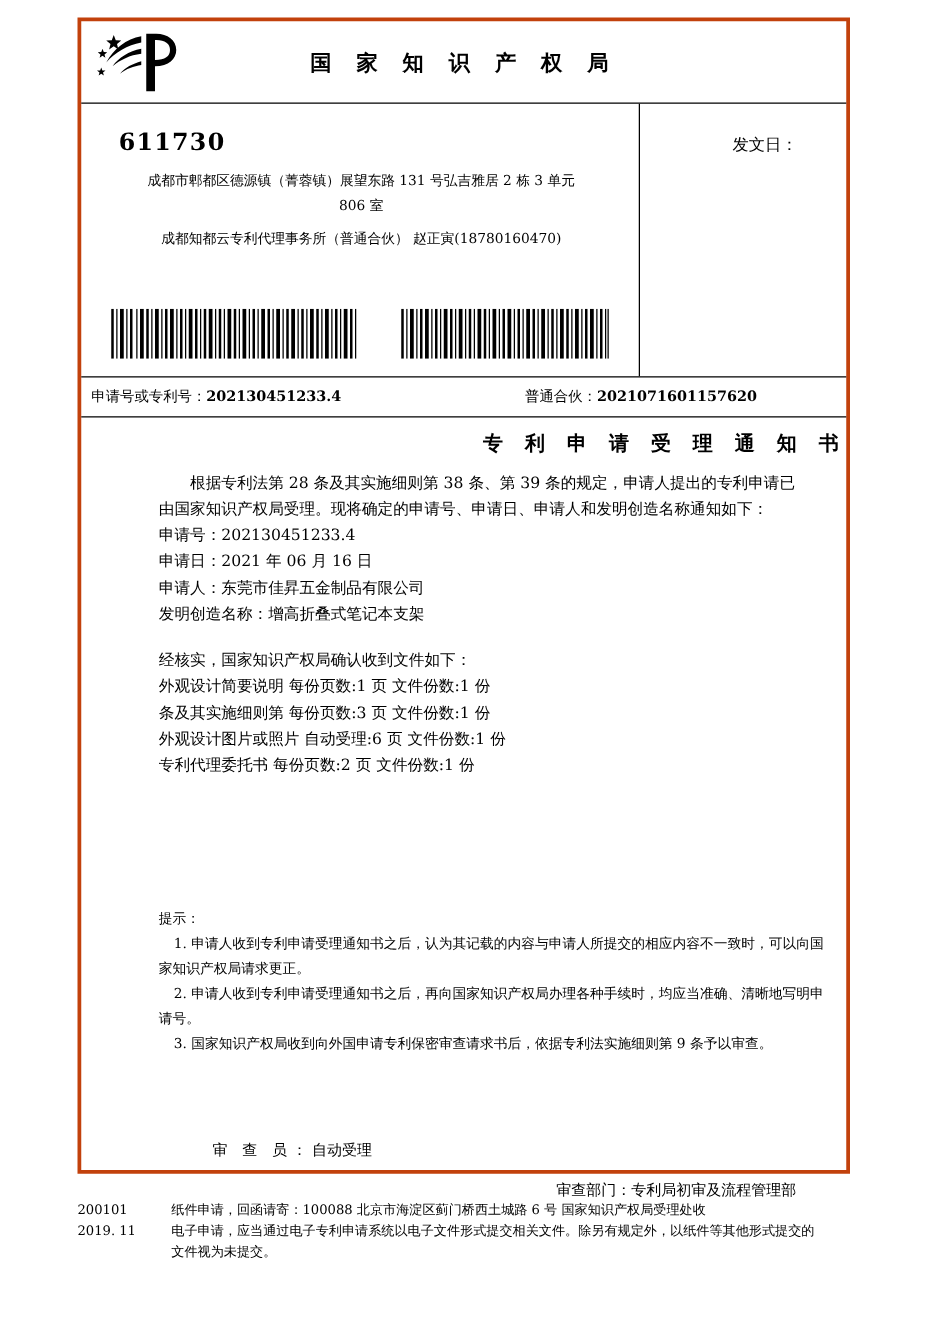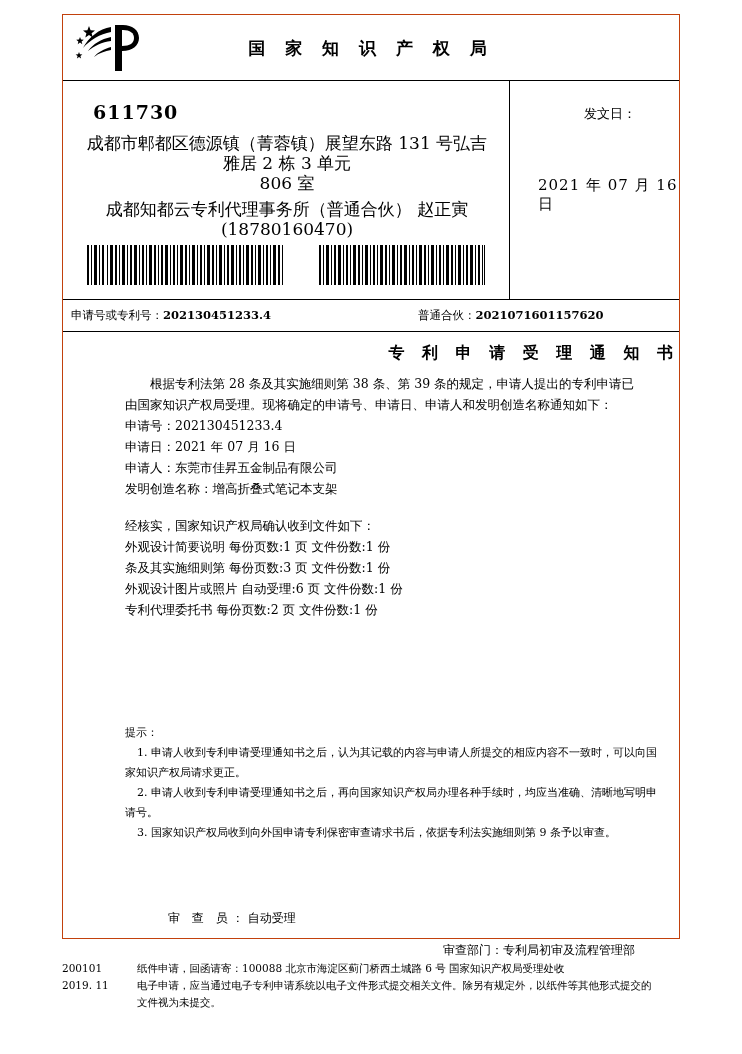--- a/index.html
+++ b/index.html
@@ -22,21 +22,21 @@
     height: 1054px;
   }
 
   
   .frame {
     position: absolute;
     left: 62px;
     top: 14px;
     width: 618px;
     height: 925px;
-    border: 1px solid #c2410c;
+    border: 3px solid #c2410c;
     box-sizing: border-box;
   }
 
   
   .header-band {
     position: absolute;
     left: 0; top: 0;
     width: 100%;
     height: 66px;
     border-bottom: 1px solid #000;
@@ -92,21 +92,21 @@
     font-size: 19px;
     font-weight: bold;
     letter-spacing: 1px;
   }
   .addr-lines {
     position: absolute;
     left: 18px;
     top: 52px;
     width: 412px;
     text-align: center;
-    font-size: 17px;
+    font-size: 11px;
     line-height: 20px;
   }
   .addr-line-2 {
     margin-top: 6px;
   }
   .issue-label {
     position: absolute;
     left: 74px;
     top: 24px;
     font-size: 13px;
@@ -254,21 +254,20 @@
       <div class="addr-left">
         <div class="postcode">611730</div>
         <div class="addr-lines">
           <div>成都市郫都区德源镇（菁蓉镇）展望东路 131 号弘吉雅居 2 栋 3 单元</div>
           <div>806 室</div>
           <div class="addr-line-2">成都知都云专利代理事务所（普通合伙）  赵正寅(18780160470)</div>
         </div>
       </div>
       <div class="addr-right">
         <div class="issue-label">发文日：</div>
-        <div class="issue-date">2021 年 07 月 16 日</div>
       </div>
 
       <div class="barcode barcode-1">
         <svg viewBox="0 0 200 40" preserveAspectRatio="none" aria-hidden="true">
           <g fill="#000">
             <rect x="2" y="0" width="2" height="40"></rect>
               <rect x="6" y="0" width="1" height="40"></rect>
             <rect x="9" y="0" width="3" height="40"></rect>
               <rect x="14" y="0" width="1" height="40"></rect>
             <rect x="17" y="0" width="2" height="40"></rect>
@@ -381,21 +380,21 @@
       <div class="docno">
         <span>普通合伙：</span><span class="bold-val">2021071601157620</span>
       </div>
     </div>
 
     <div class="doc-title">专 利 申 请 受 理 通 知 书</div>
 
     <div class="body-text">
       <div class="indent2">根据专利法第 28 条及其实施细则第 38 条、第 39 条的规定，申请人提出的专利申请已由国家知识产权局受理。现将确定的申请号、申请日、申请人和发明创造名称通知如下：</div>
       <div>申请号：202130451233.4</div>
-      <div>申请日：2021 年 07 月 16 日</div>
+      <div>申请日：2021 年 06 月 16 日</div>
       <div>申请人：东莞市佳昇五金制品有限公司</div>
       <div>发明创造名称：增高折叠式笔记本支架</div>
       <div class="block-gap"></div>
       <div>经核实，国家知识产权局确认收到文件如下：</div>
       <div>外观设计简要说明 每份页数:1 页 文件份数:1 份</div>
       <div>条及其实施细则第 每份页数:3 页 文件份数:1 份</div>
       <div>外观设计图片或照片 自动受理:6 页 文件份数:1 份</div>
       <div>专利代理委托书 每份页数:2 页 文件份数:1 份</div>
     </div>
 

